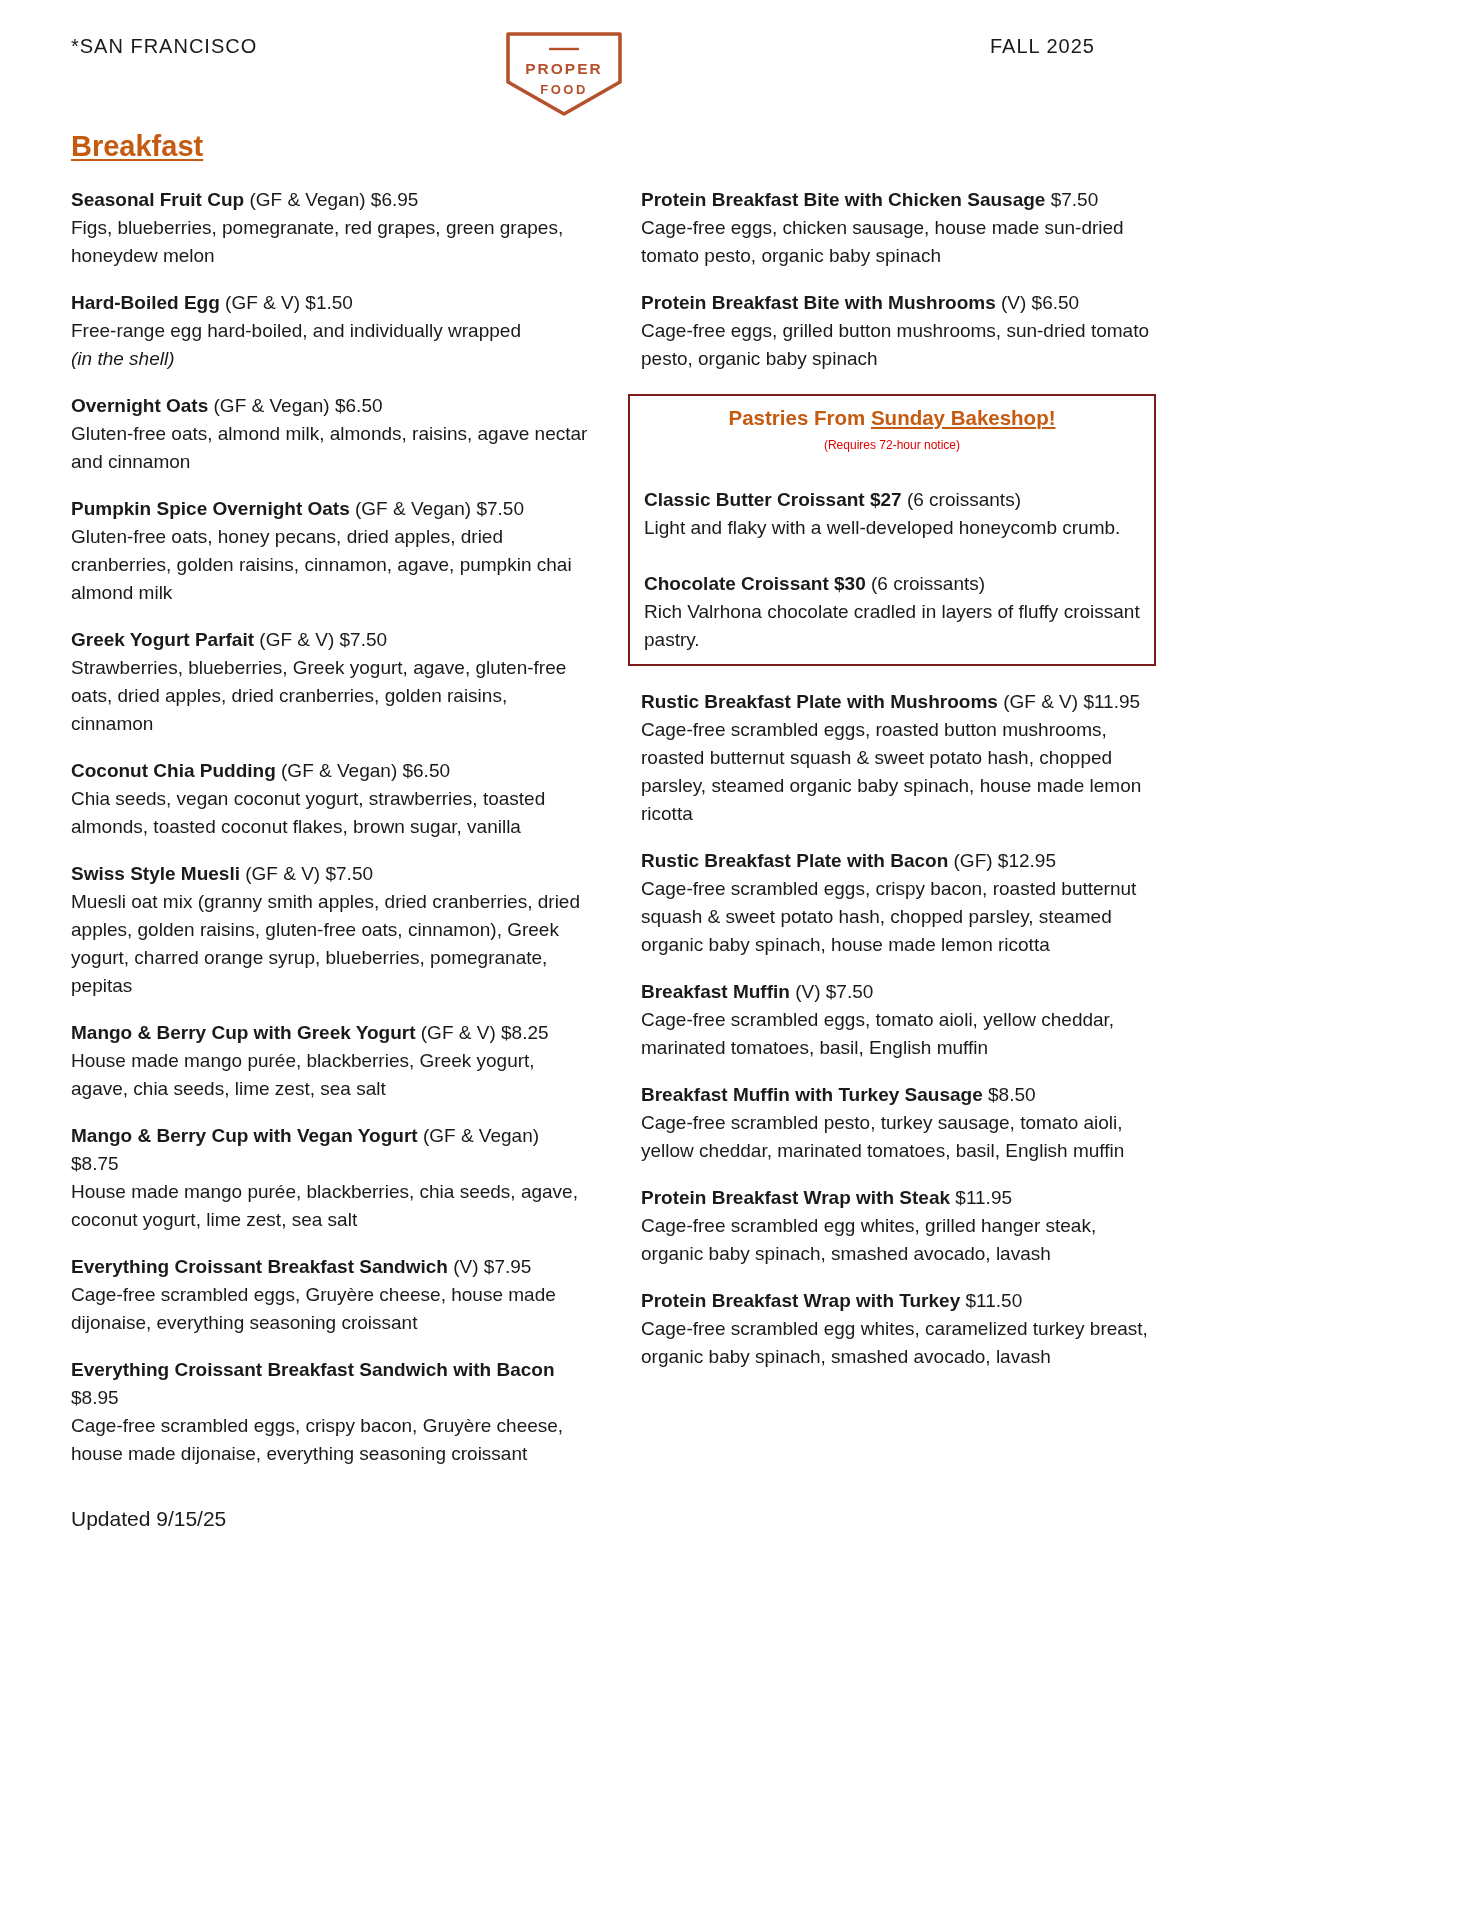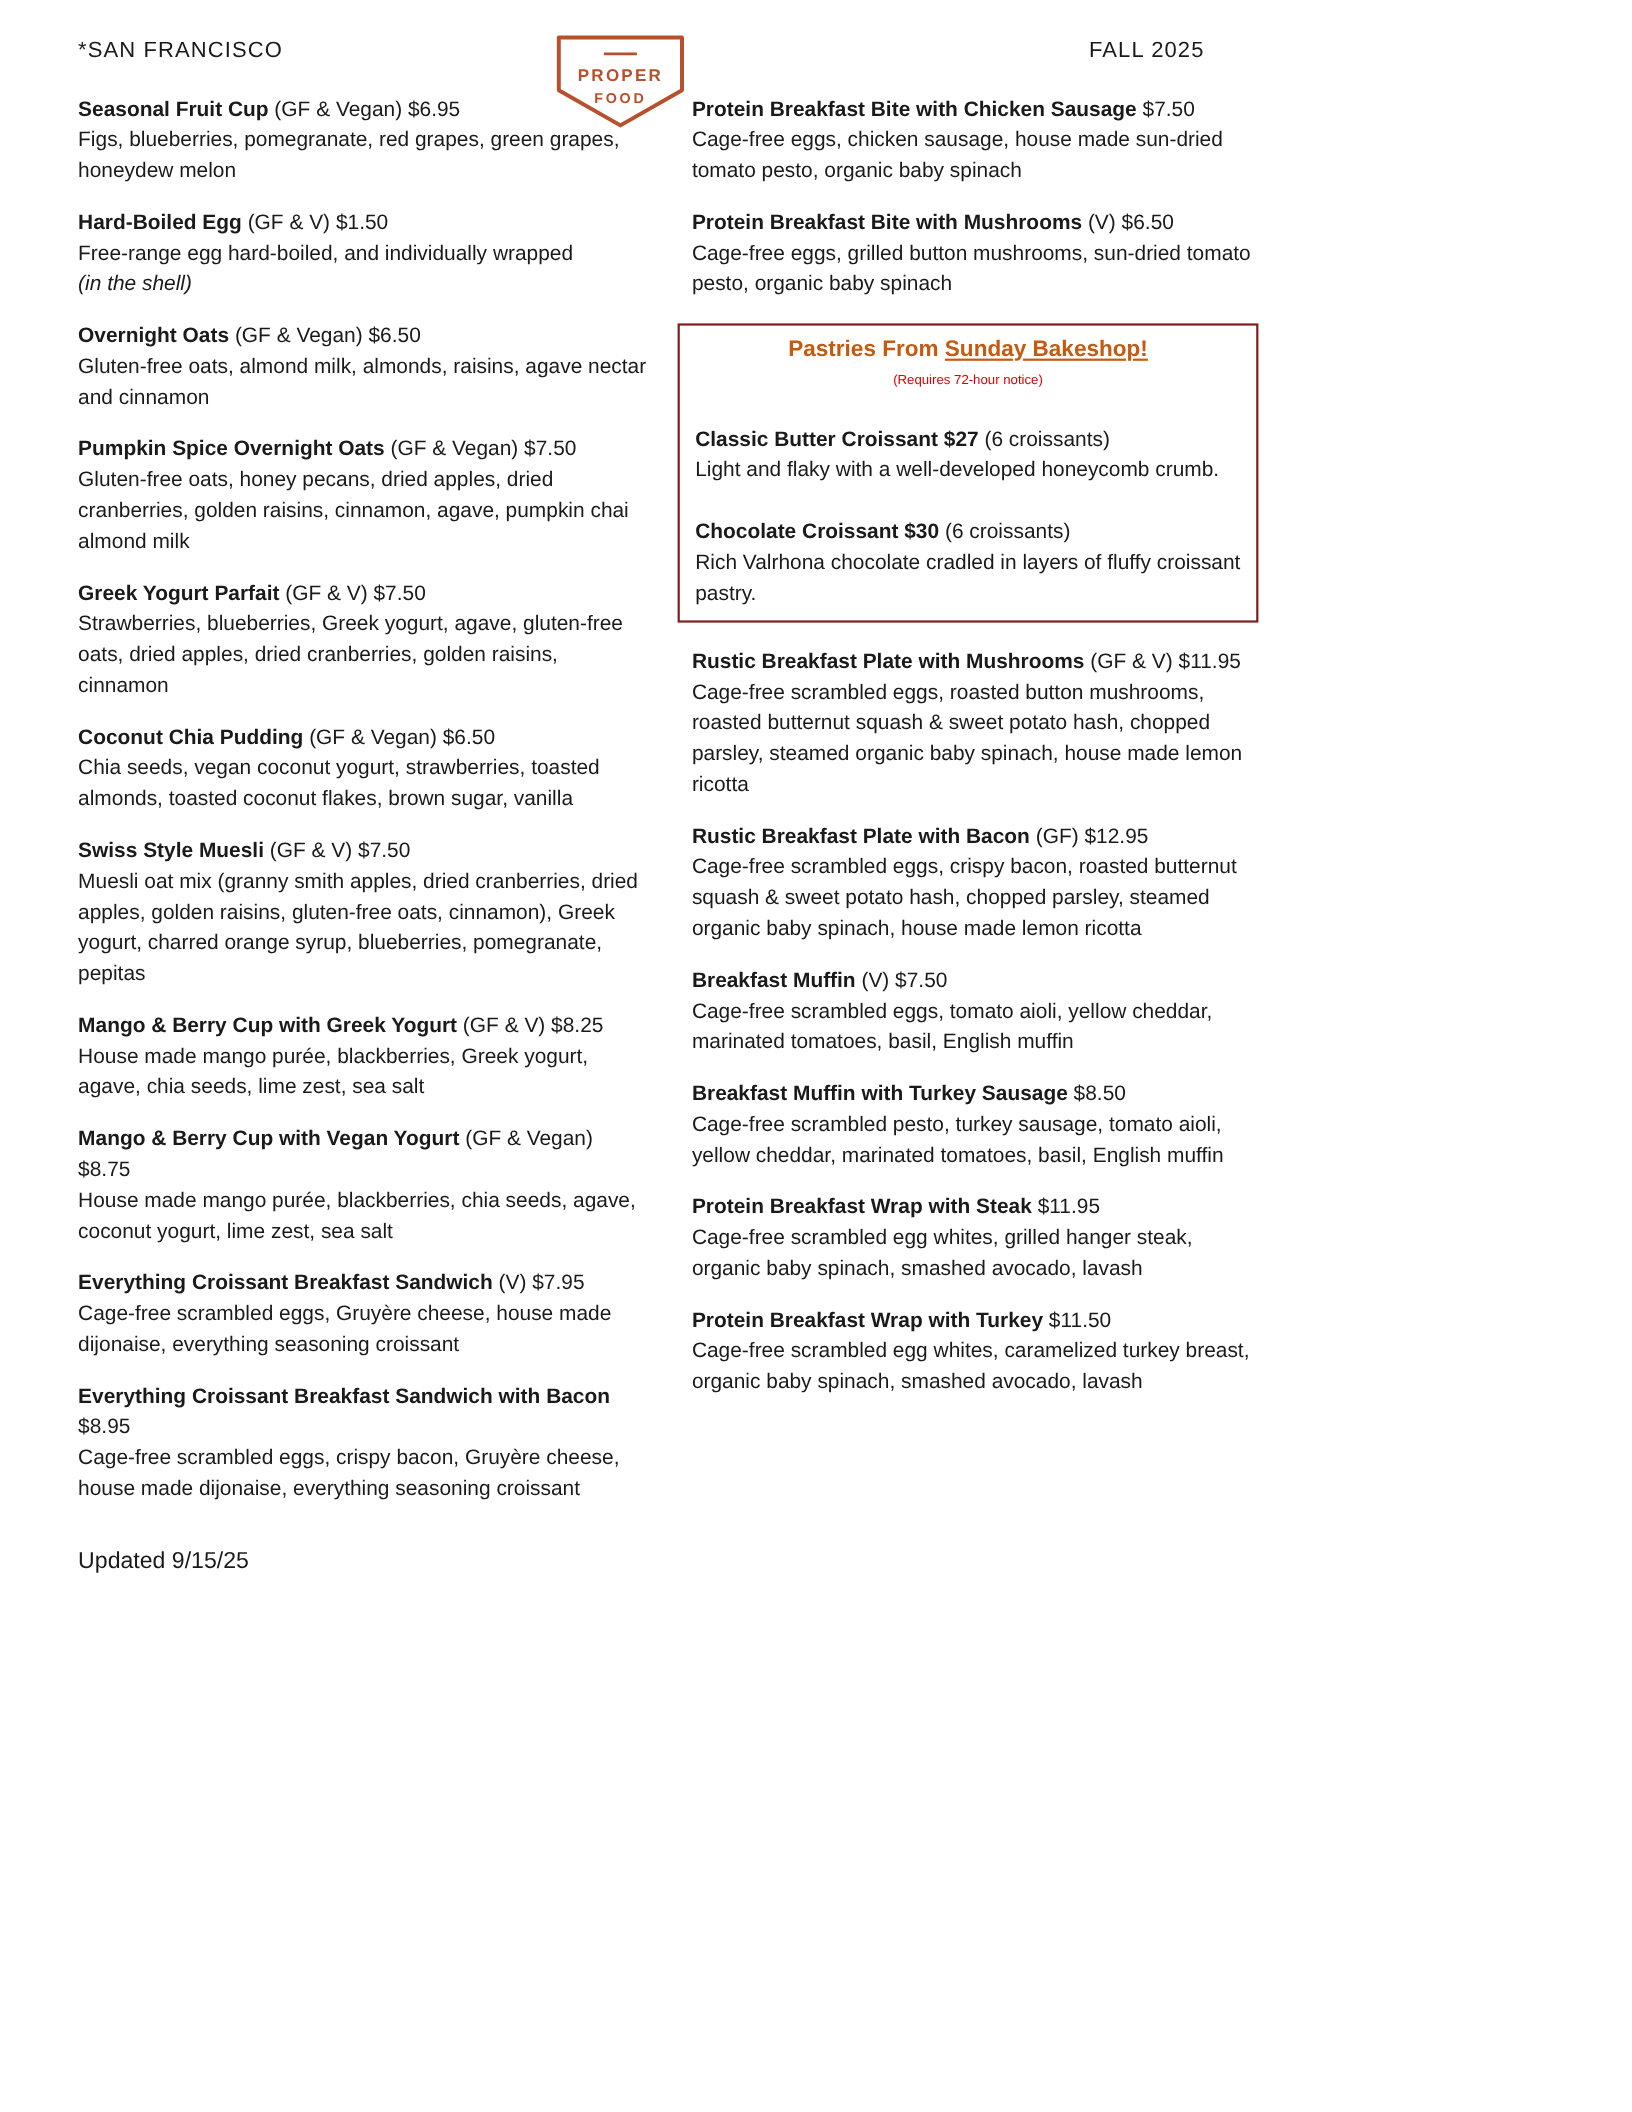--- a/index.html
+++ b/index.html
@@ -33,21 +33,21 @@
 
   .section-title {
     margin-top: 72px;
     font-size: 29px;
     font-weight: bold;
     color: var(--heading-orange, #C55A11);
     text-decoration: underline;
     text-underline-offset: 3px;
   }
 
-  .columns { display: flex; gap: 38px; margin-top: 26px; }
+  .columns { display: flex; gap: 50px; margin-top: 26px; }
   .col { width: 520px; }
 
   .item { margin-bottom: 19px; }
   .nm { font-weight: bold; }
   .item-desc em { }
 
   .pastry-box {
     border: 2px solid #7f1d1d;
     width: 528px;
     margin: 21px 0 22px -13px;
@@ -85,20 +85,21 @@
 
   <div class="logo">
     <svg width="122" height="88" viewBox="0 0 122 88">
       <path d="M5 4 H117 V52 L61 84 L5 52 Z" fill="#ffffff" stroke="#B5512C" stroke-width="3.6" stroke-linejoin="round"></path>
       <line x1="46" y1="19" x2="76" y2="19" stroke="#B5512C" stroke-width="2.4"></line>
       <text x="61" y="44" text-anchor="middle" font-size="15.5" font-weight="bold" letter-spacing="2" fill="#B5512C" font-family="Liberation Sans, sans-serif">PROPER</text>
       <text x="61" y="64" text-anchor="middle" font-size="13" font-weight="bold" letter-spacing="2.5" fill="#B5512C" font-family="Liberation Sans, sans-serif">FOOD</text>
     </svg>
   </div>
 
+  <h1 class="section-title">Breakfast</h1>
 
   <div class="columns">
 
     <div class="col">
       <div>
           <div class="item">
             <div class="item-head"><span class="nm">Seasonal Fruit Cup</span><span> (GF &amp; Vegan) $6.95</span></div>
             <div class="item-desc">Figs, blueberries, pomegranate, red grapes, green grapes, honeydew melon</div>
           </div>
           <div class="item">

